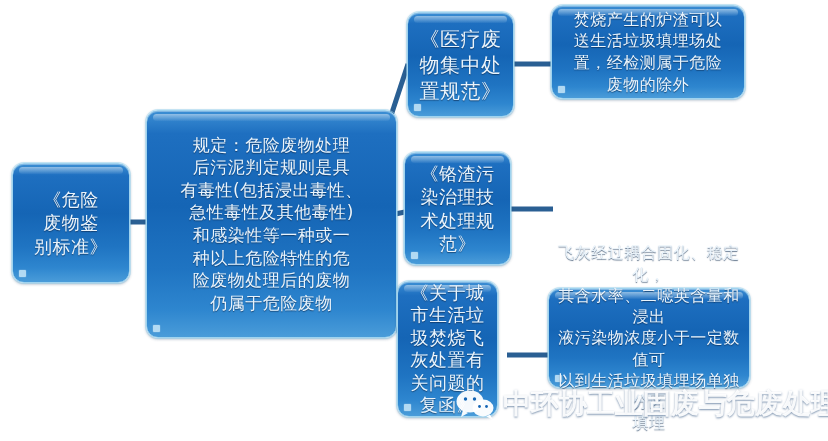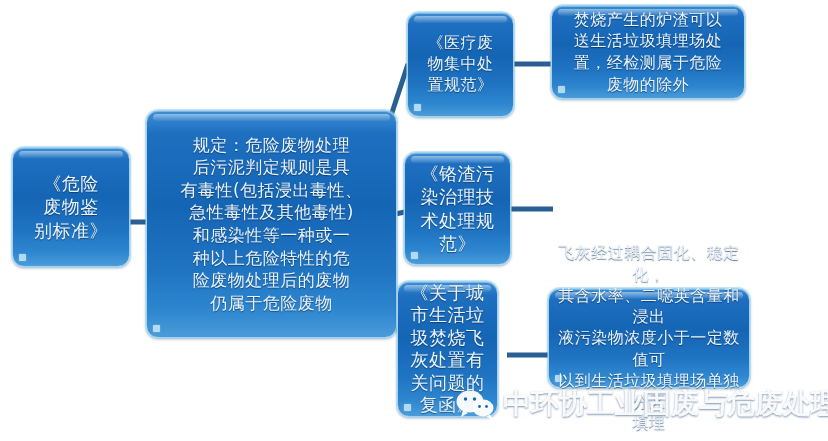--- a/index.html
+++ b/index.html
@@ -76,28 +76,28 @@
     color: #eaf4fc;
     text-align: center;
     line-height: 1.30;
     letter-spacing: 0.5px;
     text-shadow: 0 1px 1px rgba(10,40,75,0.65);
     padding: 0 5px;
     white-space: pre-line;
   }
 
   
-  #node-root      { left: 12px;  top: 147px; width: 118px; height: 120px; }
+  #node-root      { left: 12px;  top: 163px; width: 118px; height: 120px; }
   #node-root .txt      { font-size: 18px; }
 
   #node-center    { left: 146px; top: 110px; width: 251px; height: 228px; }
   #node-center .txt    { font-size: 17px; line-height: 1.33; }
 
   #node-b1-title  { left: 407px; top: 12px;  width: 107px; height: 105px; }
-  #node-b1-title .txt  { font-size: 16px; }
+  #node-b1-title .txt  { font-size: 20px; }
 
   #node-b1-body   { left: 551px; top: 5px;   width: 194px; height: 94px; }
   #node-b1-body .txt   { font-size: 16px; line-height: 1.36; }
 
   #node-b2-title  { left: 404px; top: 152px; width: 107px; height: 113px; }
   #node-b2-title .txt  { font-size: 18px; }
 
   #node-b2-body   { left: 551px; top: 152px; width: 194px; height: 113px; }
   #node-b2-body .txt   { font-size: 16px; line-height: 1.36; }
 

